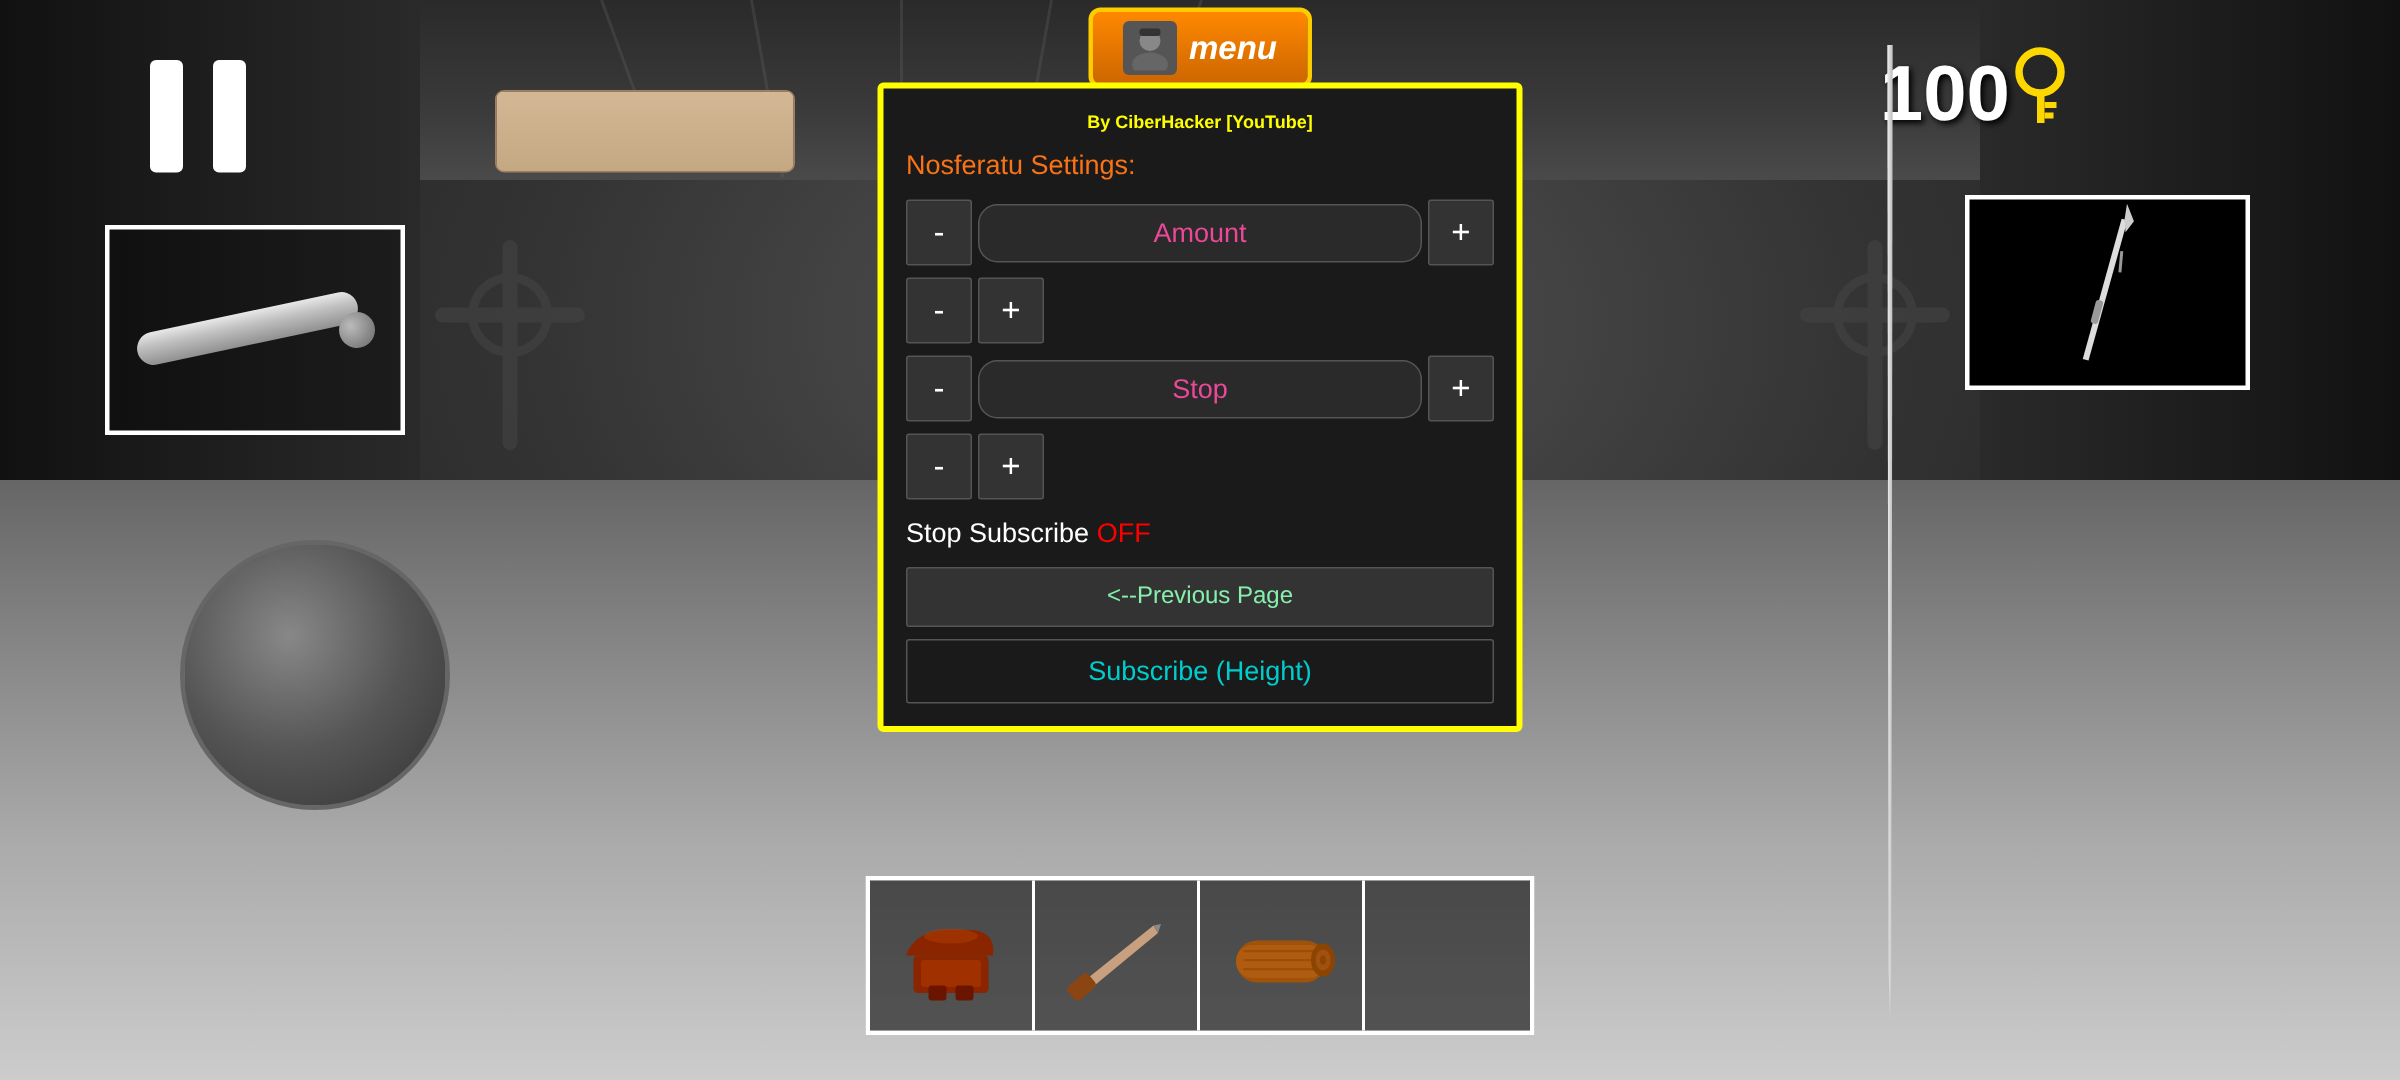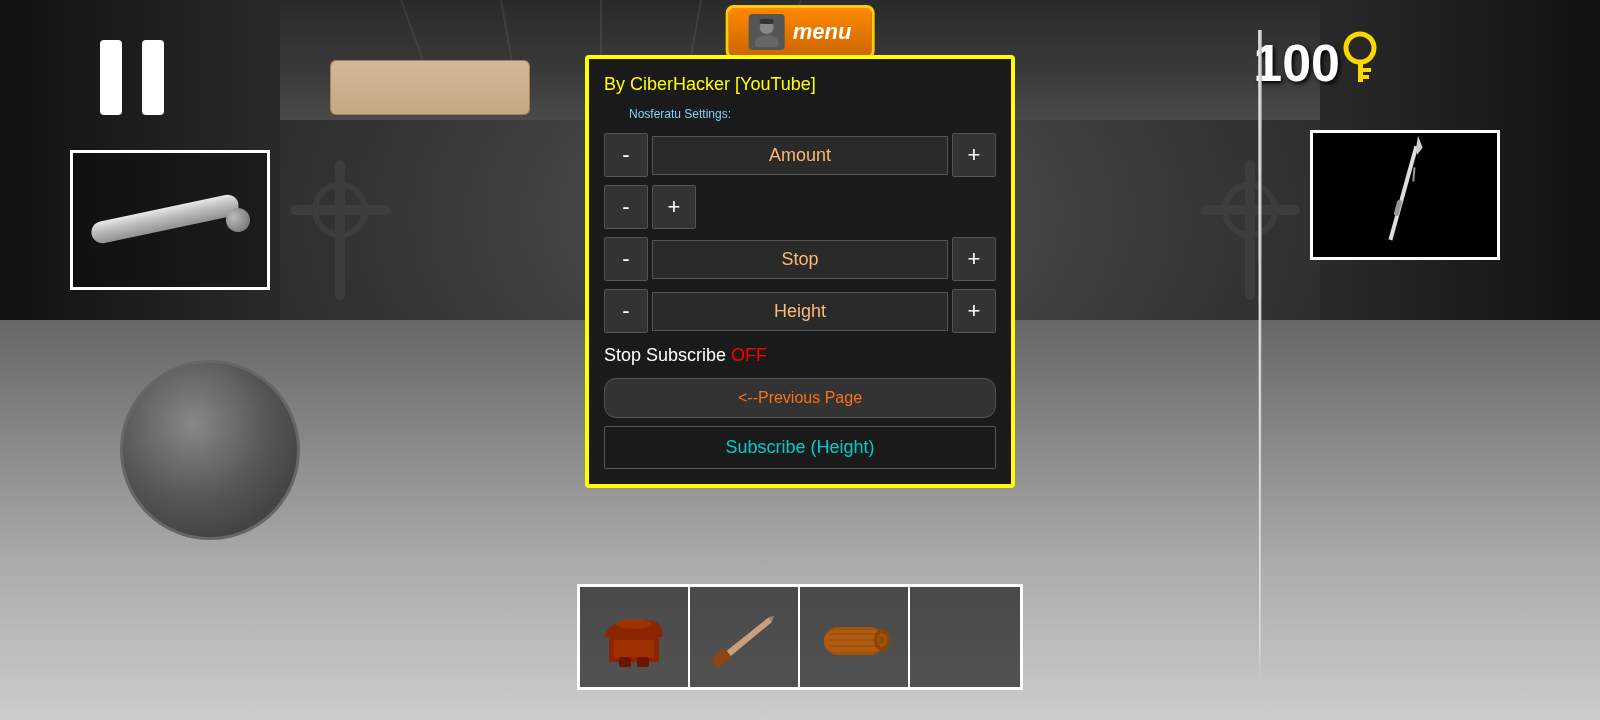--- a/index.html
+++ b/index.html
@@ -284,32 +284,31 @@
       transform: translateX(-50%);
       width: 430px;
       background: #1a1a1a;
       border: 4px solid #ffff00;
       border-radius: 4px;
       z-index: 100;
       padding: 15px;
     }
 
     .panel-title {
-      text-align: left;
+      text-align: center;
       color: #ffff00;
+      font-size: 12px;
+      font-weight: bold;
+      margin-bottom: 12px;
+    }
+
+    .panel-subtitle {
+      color: #f97316;
       font-size: 18px;
-      font-weight: normal;
       margin-bottom: 12px;
-    }
-
-    .panel-subtitle {
-      color: #7dd3fc;
-      font-size: 12px;
-      margin-bottom: 12px;
-      margin-left: 25px;
     }
 
     .setting-row {
       display: flex;
       align-items: center;
       gap: 4px;
       margin-bottom: 8px;
     }
 
     .setting-btn {
@@ -324,25 +323,25 @@
       align-items: center;
       justify-content: center;
       border-radius: 2px;
       flex-shrink: 0;
     }
 
     .setting-label {
       flex: 1;
       background: #2a2a2a;
       border: 1px solid #555;
-      color: #fdba74;
+      color: #ec4899;
       font-size: 18px;
       padding: 8px 12px;
       text-align: center;
-      border-radius: 0;
+      border-radius: 13px;
     }
 
     .stop-nosferatu-row {
       margin: 12px 0;
       font-size: 18px;
       color: #fff;
     }
 
     .off-text {
       color: #ff0000;
@@ -353,24 +352,24 @@
       display: flex;
       gap: 6px;
       margin-bottom: 8px;
     }
 
     .nav-btn {
       flex: 1;
       padding: 10px;
       background: #333;
       border: 1px solid #555;
-      color: #f97316;
+      color: #86efac;
       font-size: 16px;
       cursor: pointer;
-      border-radius: 12px;
+      border-radius: 2px;
       text-align: center;
     }
 
     .subscribe-btn {
       width: 100%;
       padding: 10px;
       background: #1a1a1a;
       border: 1px solid #555;
       color: #00cccc;
       font-size: 18px;
@@ -522,21 +521,20 @@
     
     <div class="setting-row">
       <button class="setting-btn">-</button>
       <div class="setting-label">Stop</div>
       <button class="setting-btn">+</button>
     </div>
 
     
     <div class="setting-row">
       <button class="setting-btn">-</button>
-      <div class="setting-label">Height</div>
       <button class="setting-btn">+</button>
     </div>
 
     
     <div class="stop-nosferatu-row">
       <span>Stop Subscribe</span>
       <span class="off-text">OFF</span>
     </div>
 
     

